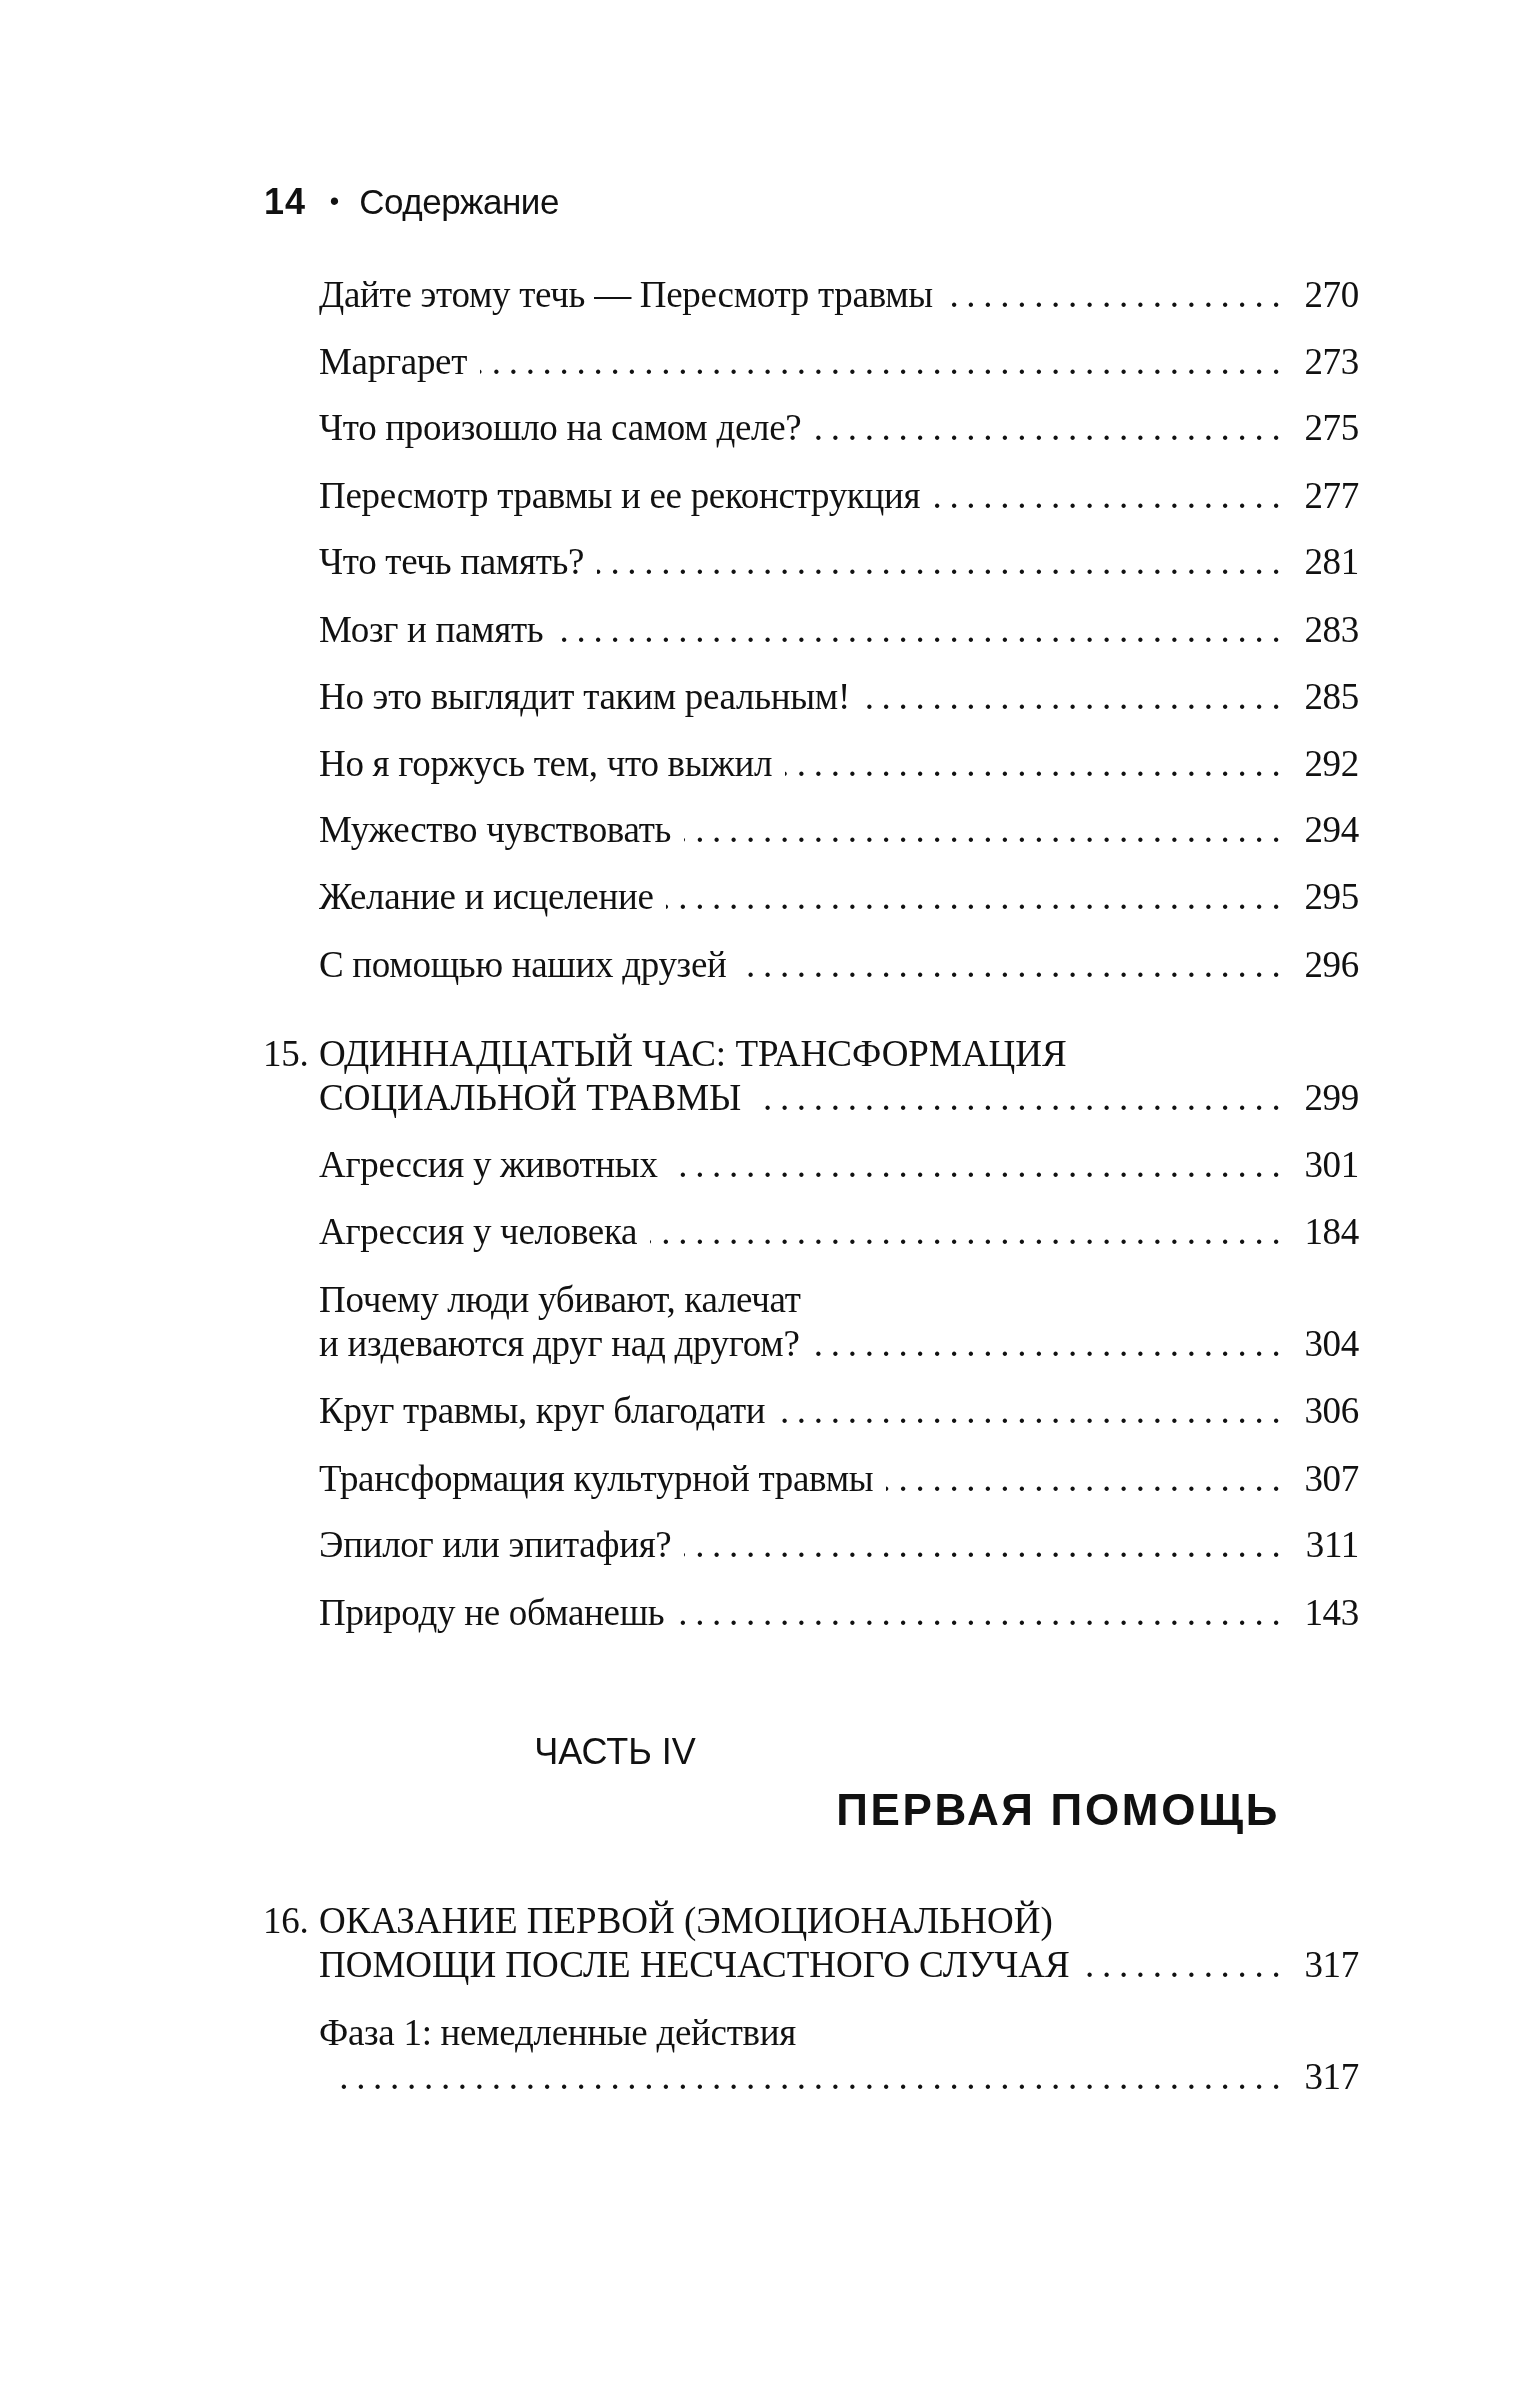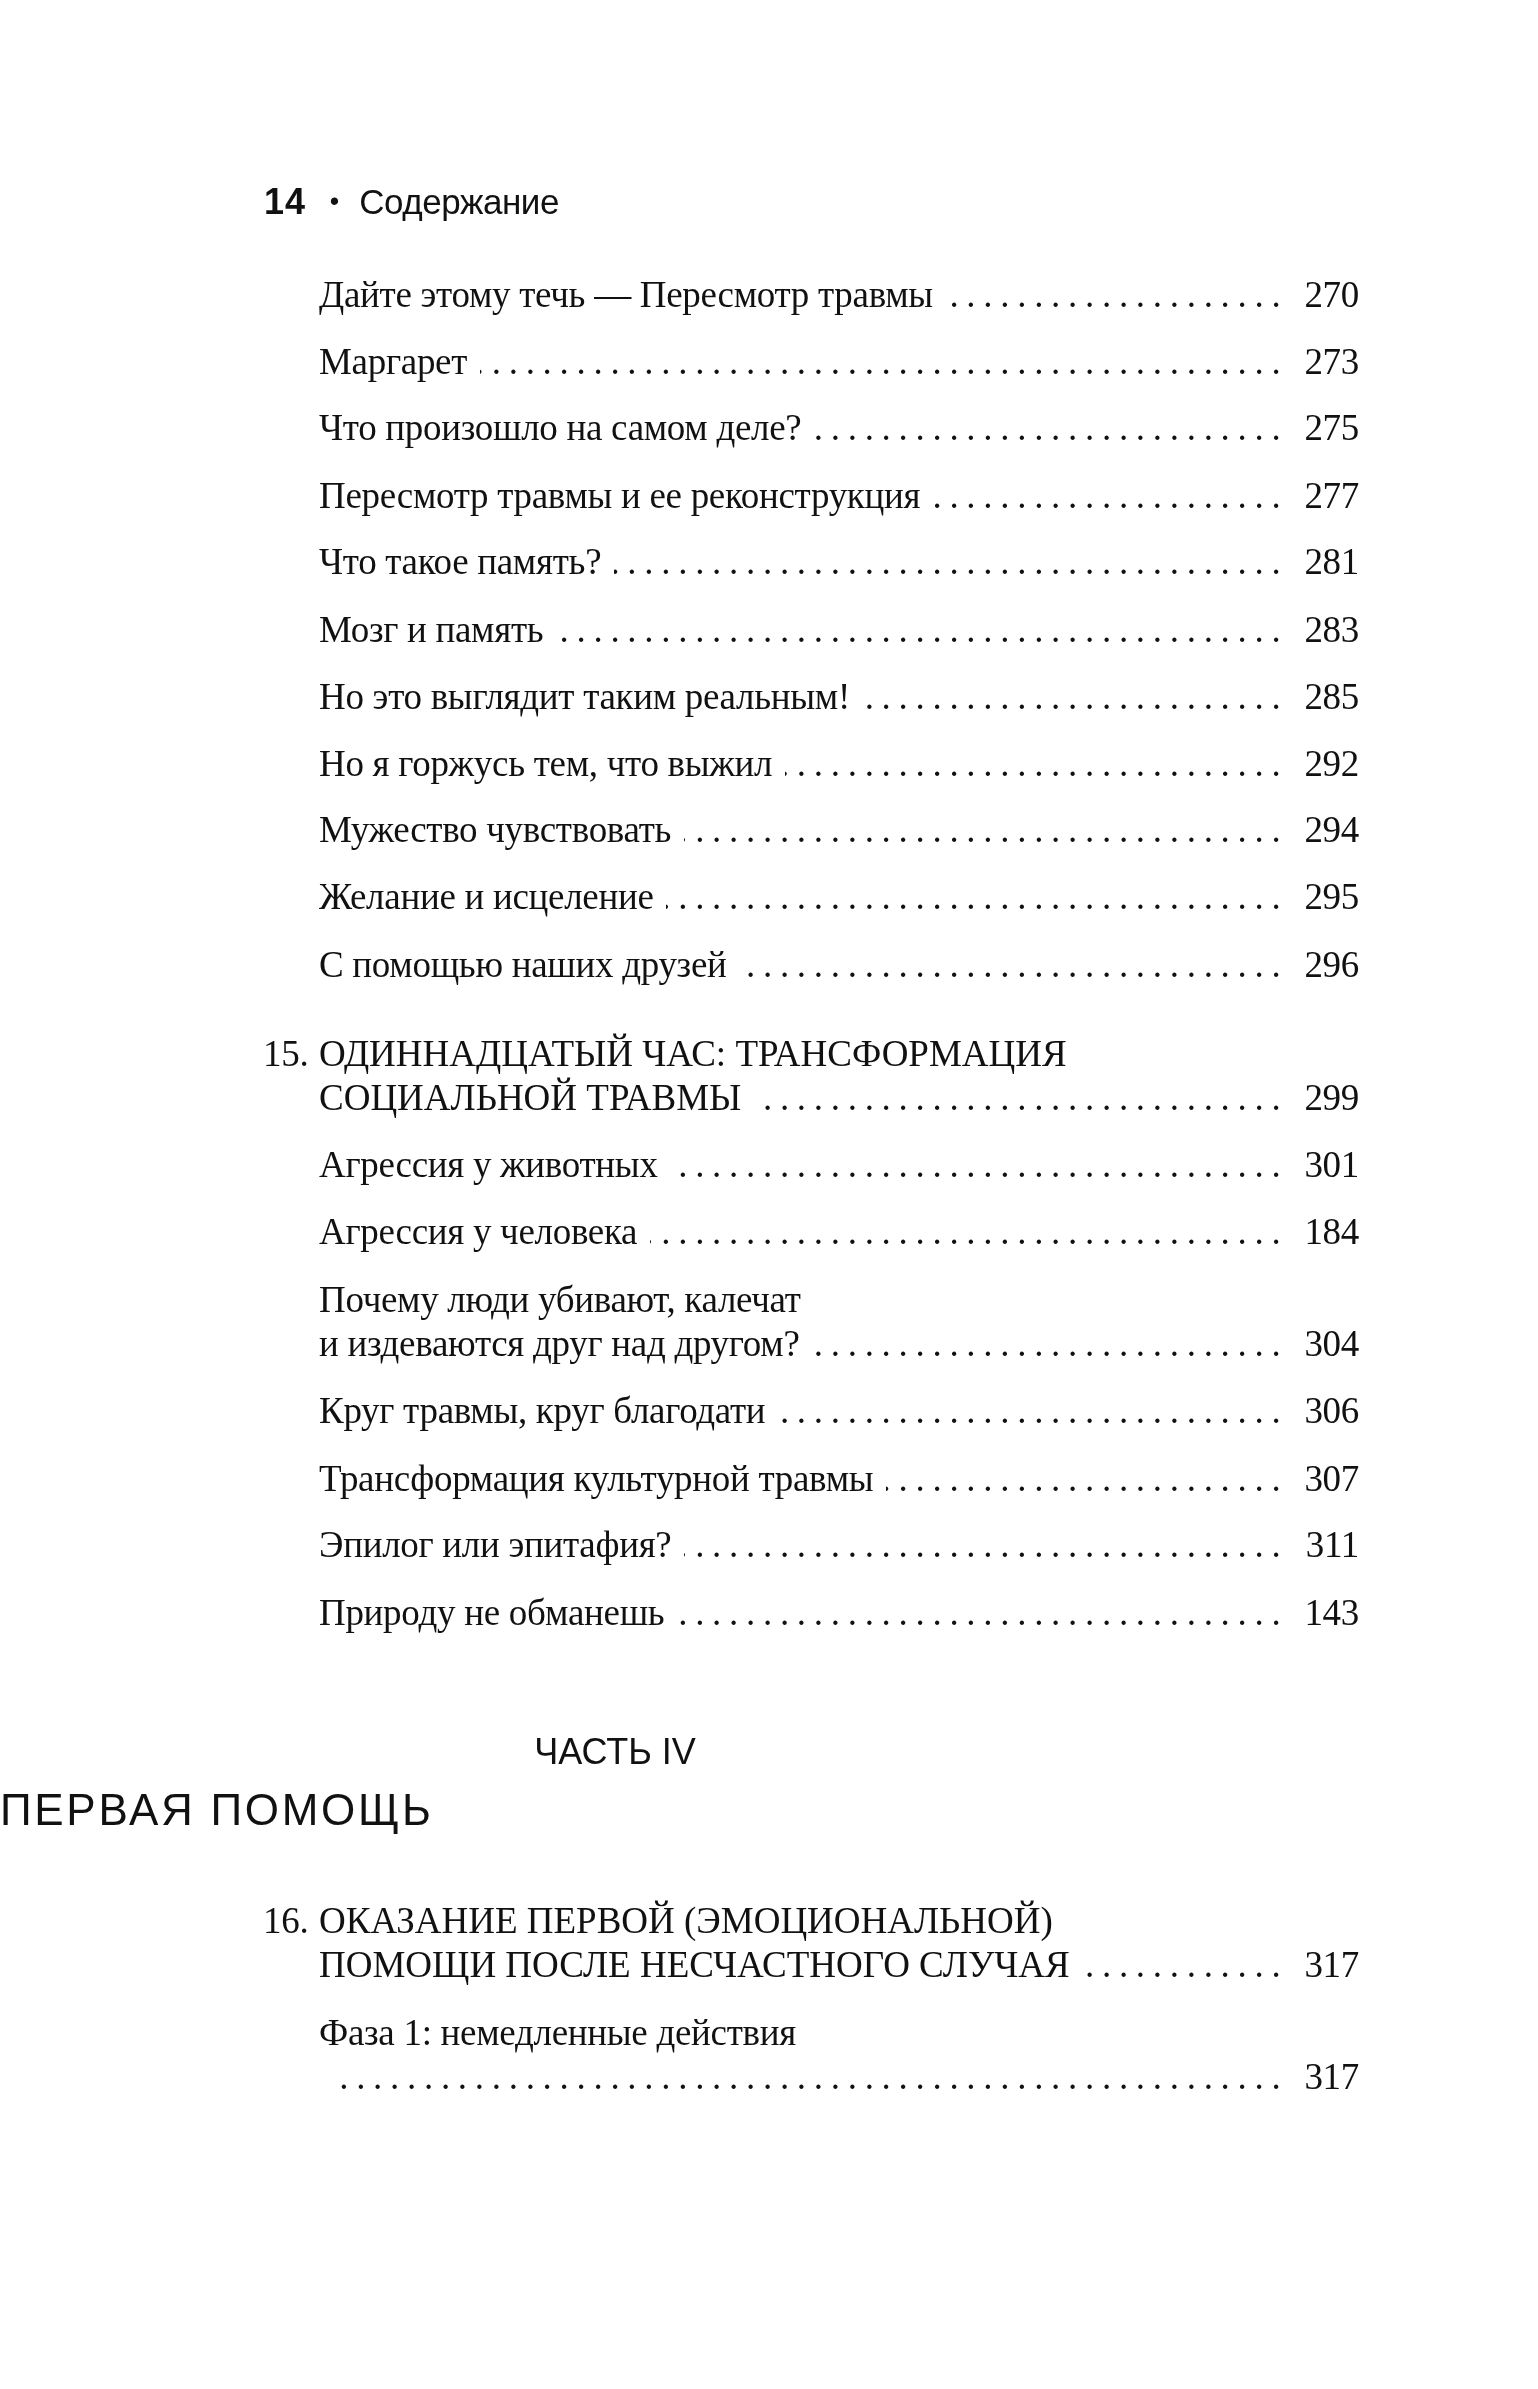--- a/index.html
+++ b/index.html
@@ -31,22 +31,22 @@
     font-family: "Liberation Serif", serif; font-size: 37px; line-height: 44px;
   }
   .entry.caps .txt { letter-spacing: 0px; }
 
   .part-label {
     position: absolute; left: 0; width: 1230px; text-align: center;
     font-family: "Liberation Sans", sans-serif; font-weight: normal;
     font-size: 36px; top: 1731px; letter-spacing: 0px;
   }
   .part-title {
-    position: absolute; left: 0; width: 1280px; text-align: left;
-    font-family: "Liberation Sans", sans-serif; font-weight: normal;
+    position: absolute; left: 0; width: 1280px; text-align: right;
+    font-family: "Liberation Sans", sans-serif; font-weight: bold;
     font-size: 44px; top: 1785px; letter-spacing: 2.7px;
   }
 </style>
 </head>
 <body>
 
 <div class="running-head">
   <span class="pg">14</span>
   <span class="dot">•</span>
   <span class="title">Содержание</span>
@@ -77,21 +77,21 @@
   </div>
   <div class="entry" style="top:474px">
     <div class="line">
         <span class="txt">Пересмотр травмы и ее реконструкция</span>
         <span class="leader">..................................................................................................</span>
         <span class="page">277</span>
       </div>
   </div>
   <div class="entry" style="top:540px">
     <div class="line">
-        <span class="txt">Что такое память?</span>
+        <span class="txt">Что течь память?</span>
         <span class="leader">..................................................................................................</span>
         <span class="page">281</span>
       </div>
   </div>
   <div class="entry" style="top:608px">
     <div class="line">
         <span class="txt">Мозг и память</span>
         <span class="leader">..................................................................................................</span>
         <span class="page">283</span>
       </div>

